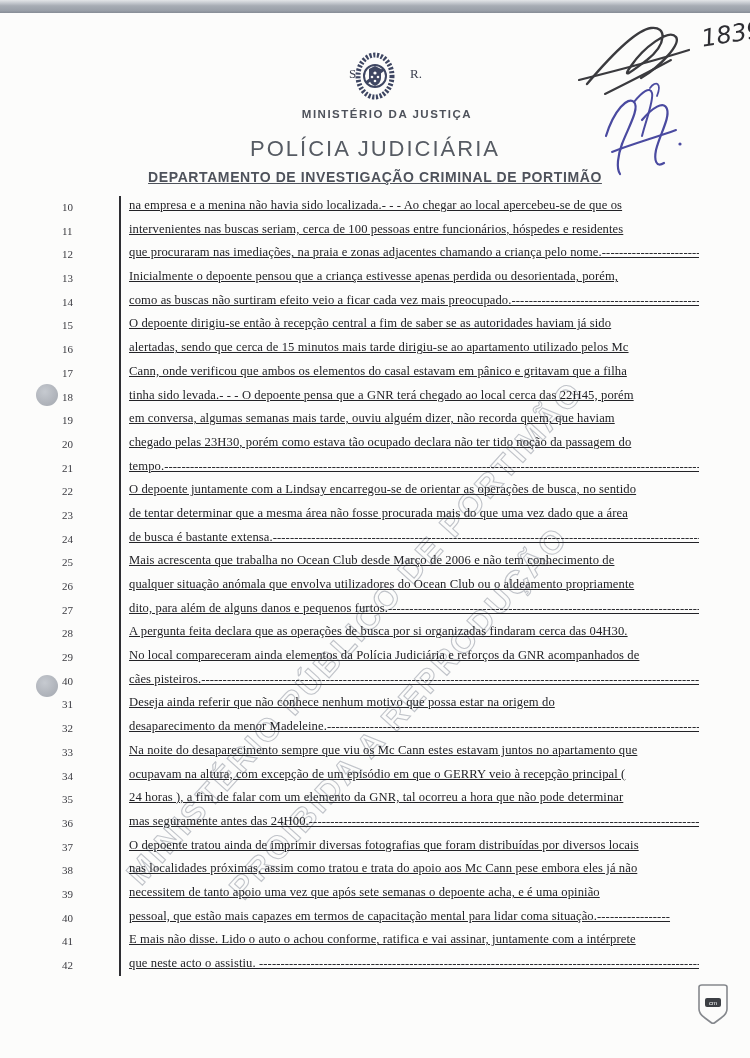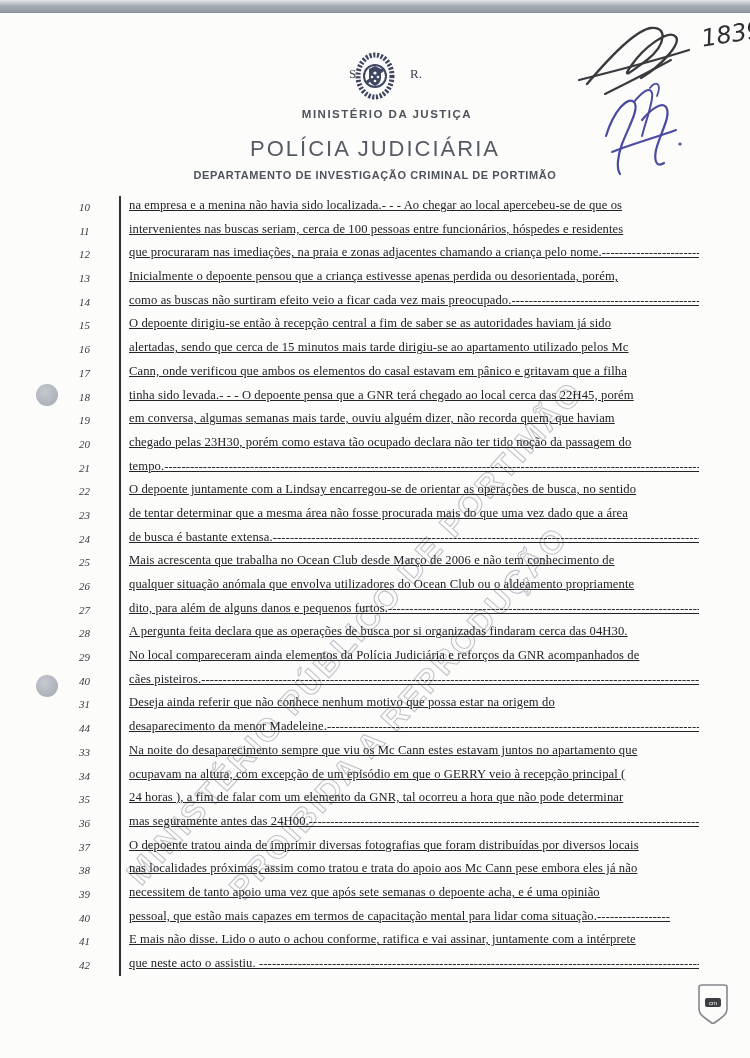--- a/index.html
+++ b/index.html
@@ -16,21 +16,21 @@
   .header { position:absolute; left:0; top:50px; width:750px; text-align:center;
     font-family:"Liberation Sans", sans-serif; color:#52565e; }
   .sr-row { position:relative; height:52px; width:750px; }
   .sr-initial { position:absolute; top:16px; font-family:"Liberation Serif", serif;
     font-size:13px; color:#3c4050; }
   .sr-left { left:349px; }
   .sr-right { left:410px; }
   .crest { position:absolute; left:354px; top:2px; }
   .ministry { margin-top:6px; font-size:11.5px; font-weight:bold; letter-spacing:1.5px; color:#4e525b;margin-left:24px; }
   .pj-title { margin-top:16px; font-size:22px; font-weight:normal; letter-spacing:2px; color:#565b63; }
-  .department { margin-top:7px; font-size:11px; font-weight:bold; letter-spacing:0.6px; color:#4e525b; }
+  .department { margin-top:7px; font-size:14px; font-weight:bold; letter-spacing:0.6px; color:#4e525b;text-decoration:underline; }
 
   
   .sig-black { position:absolute; left:577px; top:20px; }
   .sig-blue  { position:absolute; left:592px; top:78px; }
   .page-number { position:absolute; left:701px; top:20px; font-family:"DejaVu Sans", sans-serif;
     font-size:24px; color:#2e2e33; transform:rotate(-9deg); font-style:italic; }
 
   
   .watermark { position:absolute; left:118px; top:866px; transform:rotate(-48deg);
     transform-origin:0 0; z-index:1; pointer-events:none;
@@ -43,22 +43,22 @@
   
   .hole { position:absolute; width:22px; height:22px; border-radius:50%;
     background:radial-gradient(circle at 40% 35%, #c6cad0 0%, #b2b6bd 55%, #a2a7af 100%); }
   .hole-1 { left:36px; top:384px; }
   .hole-2 { left:36px; top:675px; }
 
   
   .margin-rule { position:absolute; left:119px; top:196px; width:1.6px; height:780px; background:#2e2e33; }
   .body-lines { position:absolute; left:0; top:197px; width:750px; z-index:2; }
   .doc-line { position:relative; height:23.7px; white-space:nowrap; }
-  .line-num { position:absolute; left:62px; top:4px; width:45px; text-align:center;
-    font-style:italic; font-size:11px; color:#3a3a40; }
+  .line-num { position:absolute; left:62px; top:4px; width:45px; text-align:left;
+    font-size:11px; color:#3a3a40; }
   .line-text { position:absolute; left:129px; top:1px; width:570px; height:22px;
     overflow:hidden; font-size:12.6px; color:#232327; letter-spacing:0.1px;text-decoration:underline; }
 
   
   .stamp { position:absolute; left:690px; top:983px; }
 </style>
 </head>
 <body>
 
 <div class="page">
@@ -223,21 +223,21 @@
     <span class="line-num">40</span>
     <span class="line-text">cães pisteiros.--------------------------------------------------------------------------------------------------------------------------------------</span>
   </div>
 
   <div class="doc-line">
     <span class="line-num">31</span>
     <span class="line-text">Deseja  ainda  referir  que  não  conhece  nenhum  motivo  que  possa  estar  na  origem  do</span>
   </div>
 
   <div class="doc-line">
-    <span class="line-num">44</span>
+    <span class="line-num">32</span>
     <span class="line-text">desaparecimento da menor Madeleine.--------------------------------------------------------------------------------------------------</span>
   </div>
 
   <div class="doc-line">
     <span class="line-num">33</span>
     <span class="line-text">Na noite do desaparecimento sempre que viu os Mc Cann estes estavam juntos no apartamento que</span>
   </div>
 
   <div class="doc-line">
     <span class="line-num">34</span>

